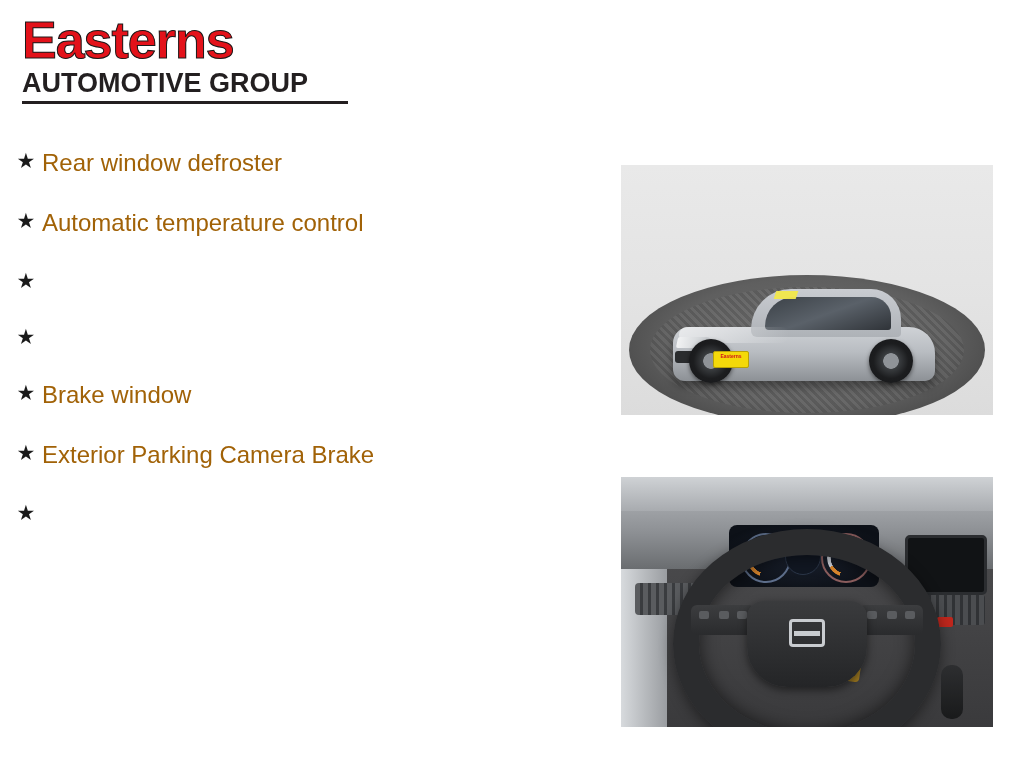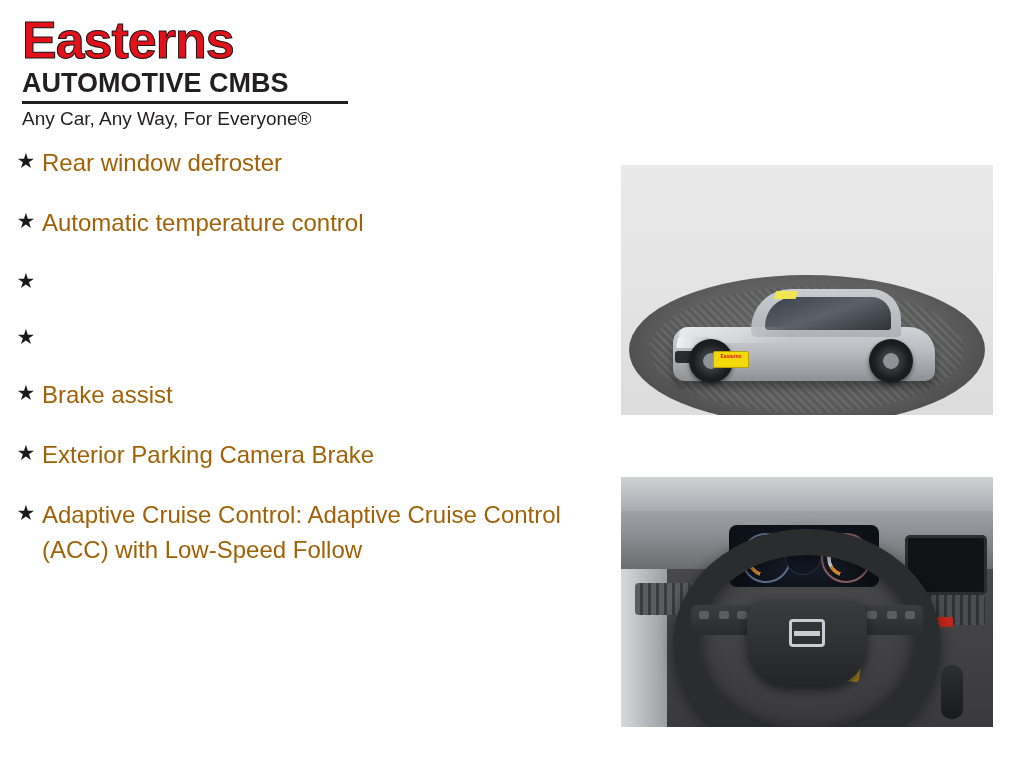--- a/index.html
+++ b/index.html
@@ -384,23 +384,22 @@
     left: 0; top: 92px;
     width: 46px; height: 158px;
     background: linear-gradient(90deg, #d7dadd 0%, #9a9da1 100%);
   }
 </style>
 </head>
 <body>
 
 <div class="logo-block">
   <div class="logo-main">Easterns</div>
-  <div class="logo-sub">AUTOMOTIVE CMBS</div>
+  <div class="logo-sub">AUTOMOTIVE GROUP</div>
   <div class="logo-rule"></div>
-  <div class="logo-tag">Any Car, Any Way, For Everyone®</div>
 </div>
 
 <div class="features">
 
   <div class="feature-row">
     <span class="bullet-star">★</span>
     <span class="feature-text">Rear window defroster</span>
   </div>
 
   <div class="feature-row">
@@ -411,31 +410,30 @@
   <div class="feature-row">
     <span class="bullet-star">★</span>
   </div>
 
   <div class="feature-row">
     <span class="bullet-star">★</span>
   </div>
 
   <div class="feature-row">
     <span class="bullet-star">★</span>
-    <span class="feature-text">Brake assist</span>
+    <span class="feature-text">Brake window</span>
   </div>
 
   <div class="feature-row">
     <span class="bullet-star">★</span>
     <span class="feature-text">Exterior Parking Camera Brake</span>
   </div>
 
   <div class="feature-row">
     <span class="bullet-star">★</span>
-    <span class="feature-text">Adaptive Cruise Control: Adaptive Cruise Control (ACC) with Low-Speed Follow</span>
   </div>
 
 </div>
 
 <div class="photo" id="photo-exterior">
   <div class="ext-bg"></div>
   <div class="ext-turntable"></div>
   <div class="car-body">
     <div class="car-lower"></div>
     <div class="car-cabin"></div>

